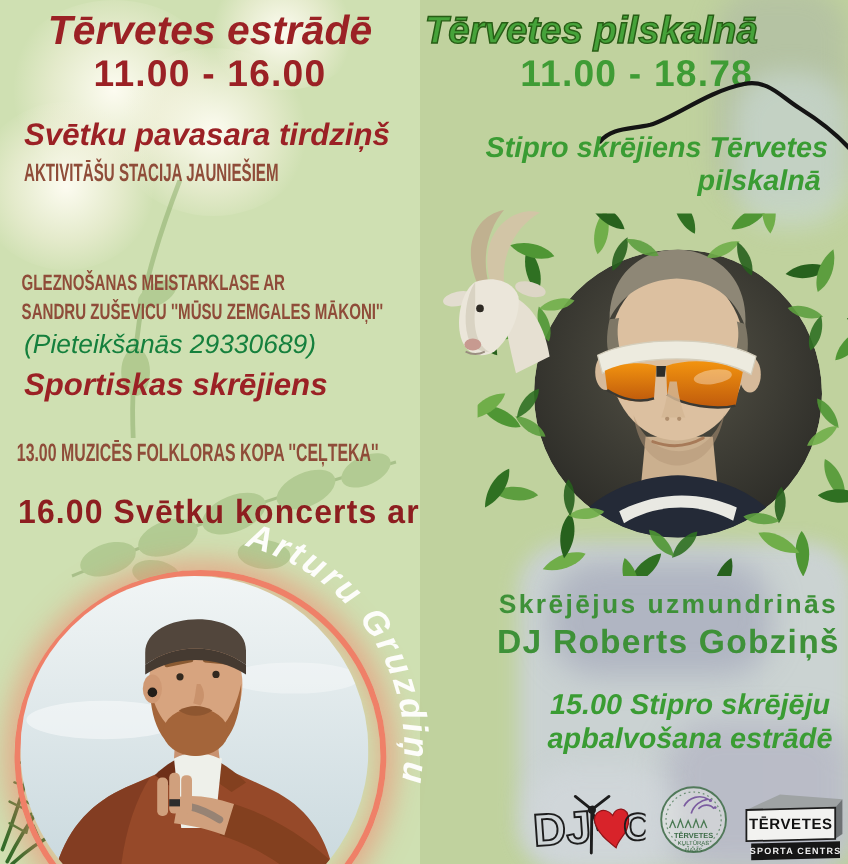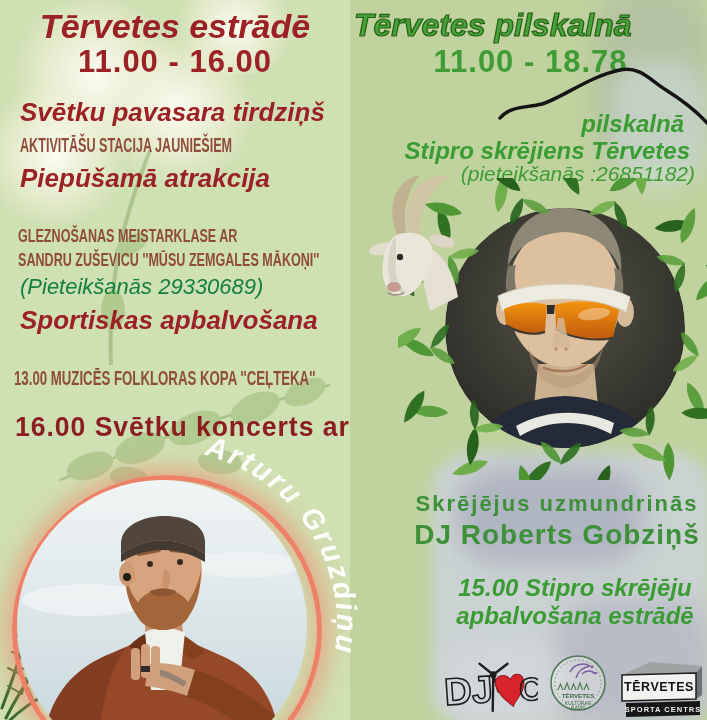--- a/index.html
+++ b/index.html
@@ -82,32 +82,31 @@
   </svg>
 
   <div class="abs redH" style="left:0;top:7px;width:350px;font-size:34px;text-align:center;">Tērvetes estrādē</div>
   <div class="abs redC" style="left:0;top:44px;width:350px;font-size:31px;letter-spacing:1px;">11.00 - 16.00</div>
 
   <div class="abs redH" style="left:20px;top:97px;font-size:26px;">Svētku pavasara tirdziņš</div>
 
   <div class="abs caps" style="left:20px;top:133px;font-size:21px;transform:scaleX(.6);">Aktivitāšu stacija jauniešiem</div>
 
   <div class="abs" style="left:20px;top:164px;line-height:29px;">
-    <div class="redH" style="font-size:26px;">Piepūšamā atrakcija</div>
   </div>
 
   <div class="abs caps" style="left:18px;top:224px;font-size:18.5px;line-height:24px;transform:scaleX(.68);">
     <div>Gleznošanas meistarklase ar</div>
     <div>Sandru Zuševicu ''Mūsu Zemgales mākoņi''</div>
   </div>
 
   <div class="abs" style="left:20px;top:274px;font-size:22px;font-style:italic;color:#15803d;white-space:nowrap;">(Pieteikšanās 29330689)</div>
 
   <div class="abs" style="left:20px;top:306px;line-height:28px;">
-    <div class="redH" style="font-size:26px;">Sportiskas apbalvošana</div>
+    <div class="redH" style="font-size:26px;">Sportiskas skrējiens</div>
   </div>
 
   <div class="abs caps" style="left:14px;top:366px;font-size:21px;transform:scaleX(.63);">13.00 muzicēs folkloras kopa ''Ceļteka''</div>
 
   <div class="abs" style="left:15px;top:411px;font-size:28px;font-weight:bold;letter-spacing:1px;color:#8d1e20;white-space:nowrap;transform:scaleX(.95);transform-origin:0 0;">16.00 Svētku koncerts ar</div>
 
   <div class="abs ring"></div>
   <svg class="abs" style="left:17px;top:480px;" width="290" height="290" viewBox="0 0 290 290">
     <defs>
       <linearGradient id="skyg" x1="0" y1="0" x2="0" y2="1">
@@ -169,24 +168,23 @@
   </svg>
 
   <div class="abs greenH" style="left:354px;top:7px;width:353px;font-size:32px;text-align:left;">Tērvetes pilskalnā</div>
   <div class="abs green" style="left:354px;top:44px;width:353px;font-size:31px;font-weight:bold;text-align:center;letter-spacing:1px;">11.00 - 18.78</div>
 
   <svg class="abs" style="left:350px;top:56px;" width="357" height="92" viewBox="0 0 357 92">
     <path d="M150,62 C160,50 175,52 192,48 C212,42 240,20 270,14 C290,10 300,24 316,34 C332,44 346,54 360,70" stroke="#141414" stroke-width="3.5" fill="none" stroke-linecap="round"></path>
   </svg>
 
   <div class="abs gBoldIt right" style="left:357px;top:110px;width:333px;font-size:24px;line-height:27px;">
+    <div>Stipro skrējiens Tērvetes</div>
     <div style="padding-right:6px;">pilskalnā</div>
-    <div>Stipro skrējiens Tērvetes</div>
-  </div>
-  <div class="abs green right" style="left:357px;top:162px;width:338px;font-size:21px;font-style:italic;">(pieteikšanās :26851182)</div>
+  </div>
 
   <svg class="abs" style="left:398px;top:178px;" width="309" height="302" viewBox="0 0 309 302">
     <defs>
       <radialGradient id="pg" cx=".5" cy=".4" r=".75">
         <stop offset="0" stop-color="#555347"></stop>
           <stop offset="1" stop-color="#232320"></stop>
       </radialGradient>
       <linearGradient id="lensG" x1="0" y1="0" x2="0" y2="1">
         <stop offset="0" stop-color="#f2930f"></stop>
           <stop offset="1" stop-color="#bf5a0c"></stop>

